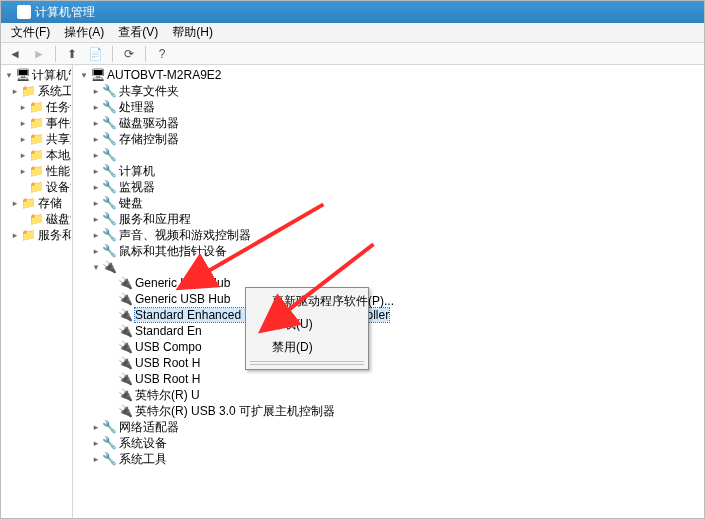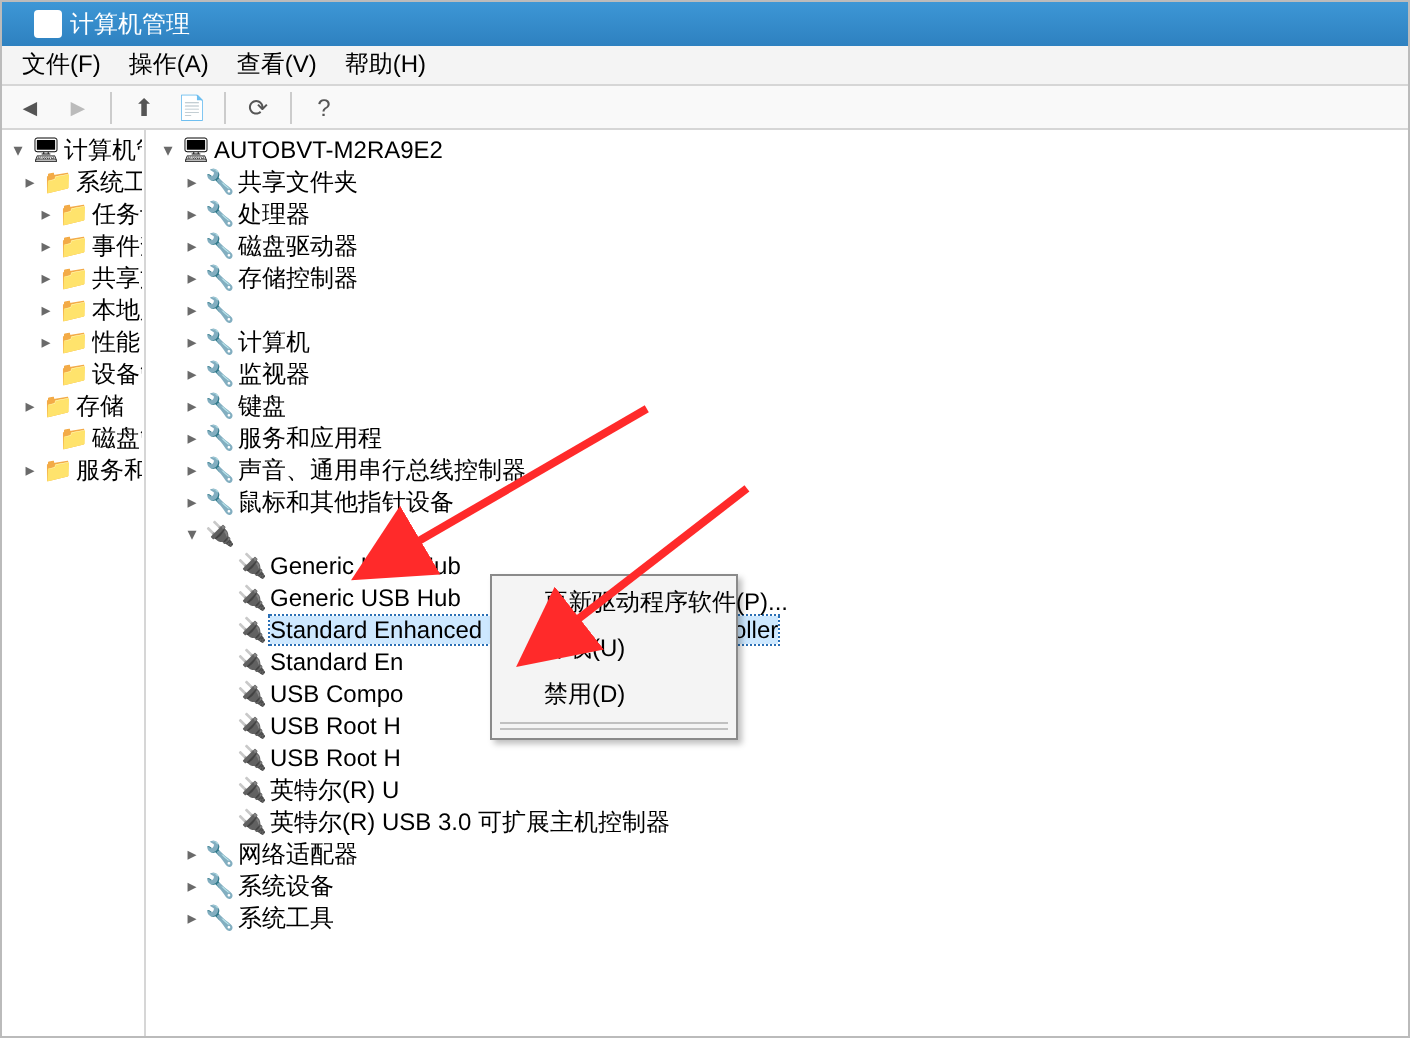--- a/index.html
+++ b/index.html
@@ -250,21 +250,21 @@
           <span>键盘</span>
         </div>
         <div class="tree-item" style="padding-left: 14px;">
           <span class="expander">▸</span>
           <span class="ico">🔧</span>
           <span>服务和应用程</span>
         </div>
         <div class="tree-item" style="padding-left: 14px;">
           <span class="expander">▸</span>
           <span class="ico">🔧</span>
-          <span>声音、通用串行总线控制器</span>
+          <span>声音、视频和游戏控制器</span>
         </div>
         <div class="tree-item" style="padding-left: 14px;">
           <span class="expander">▸</span>
           <span class="ico">🔧</span>
           <span>鼠标和其他指针设备</span>
         </div>
       </div>
 
     <div class="tree-item" style="padding-left:14px">
       <span class="expander">▾</span>

